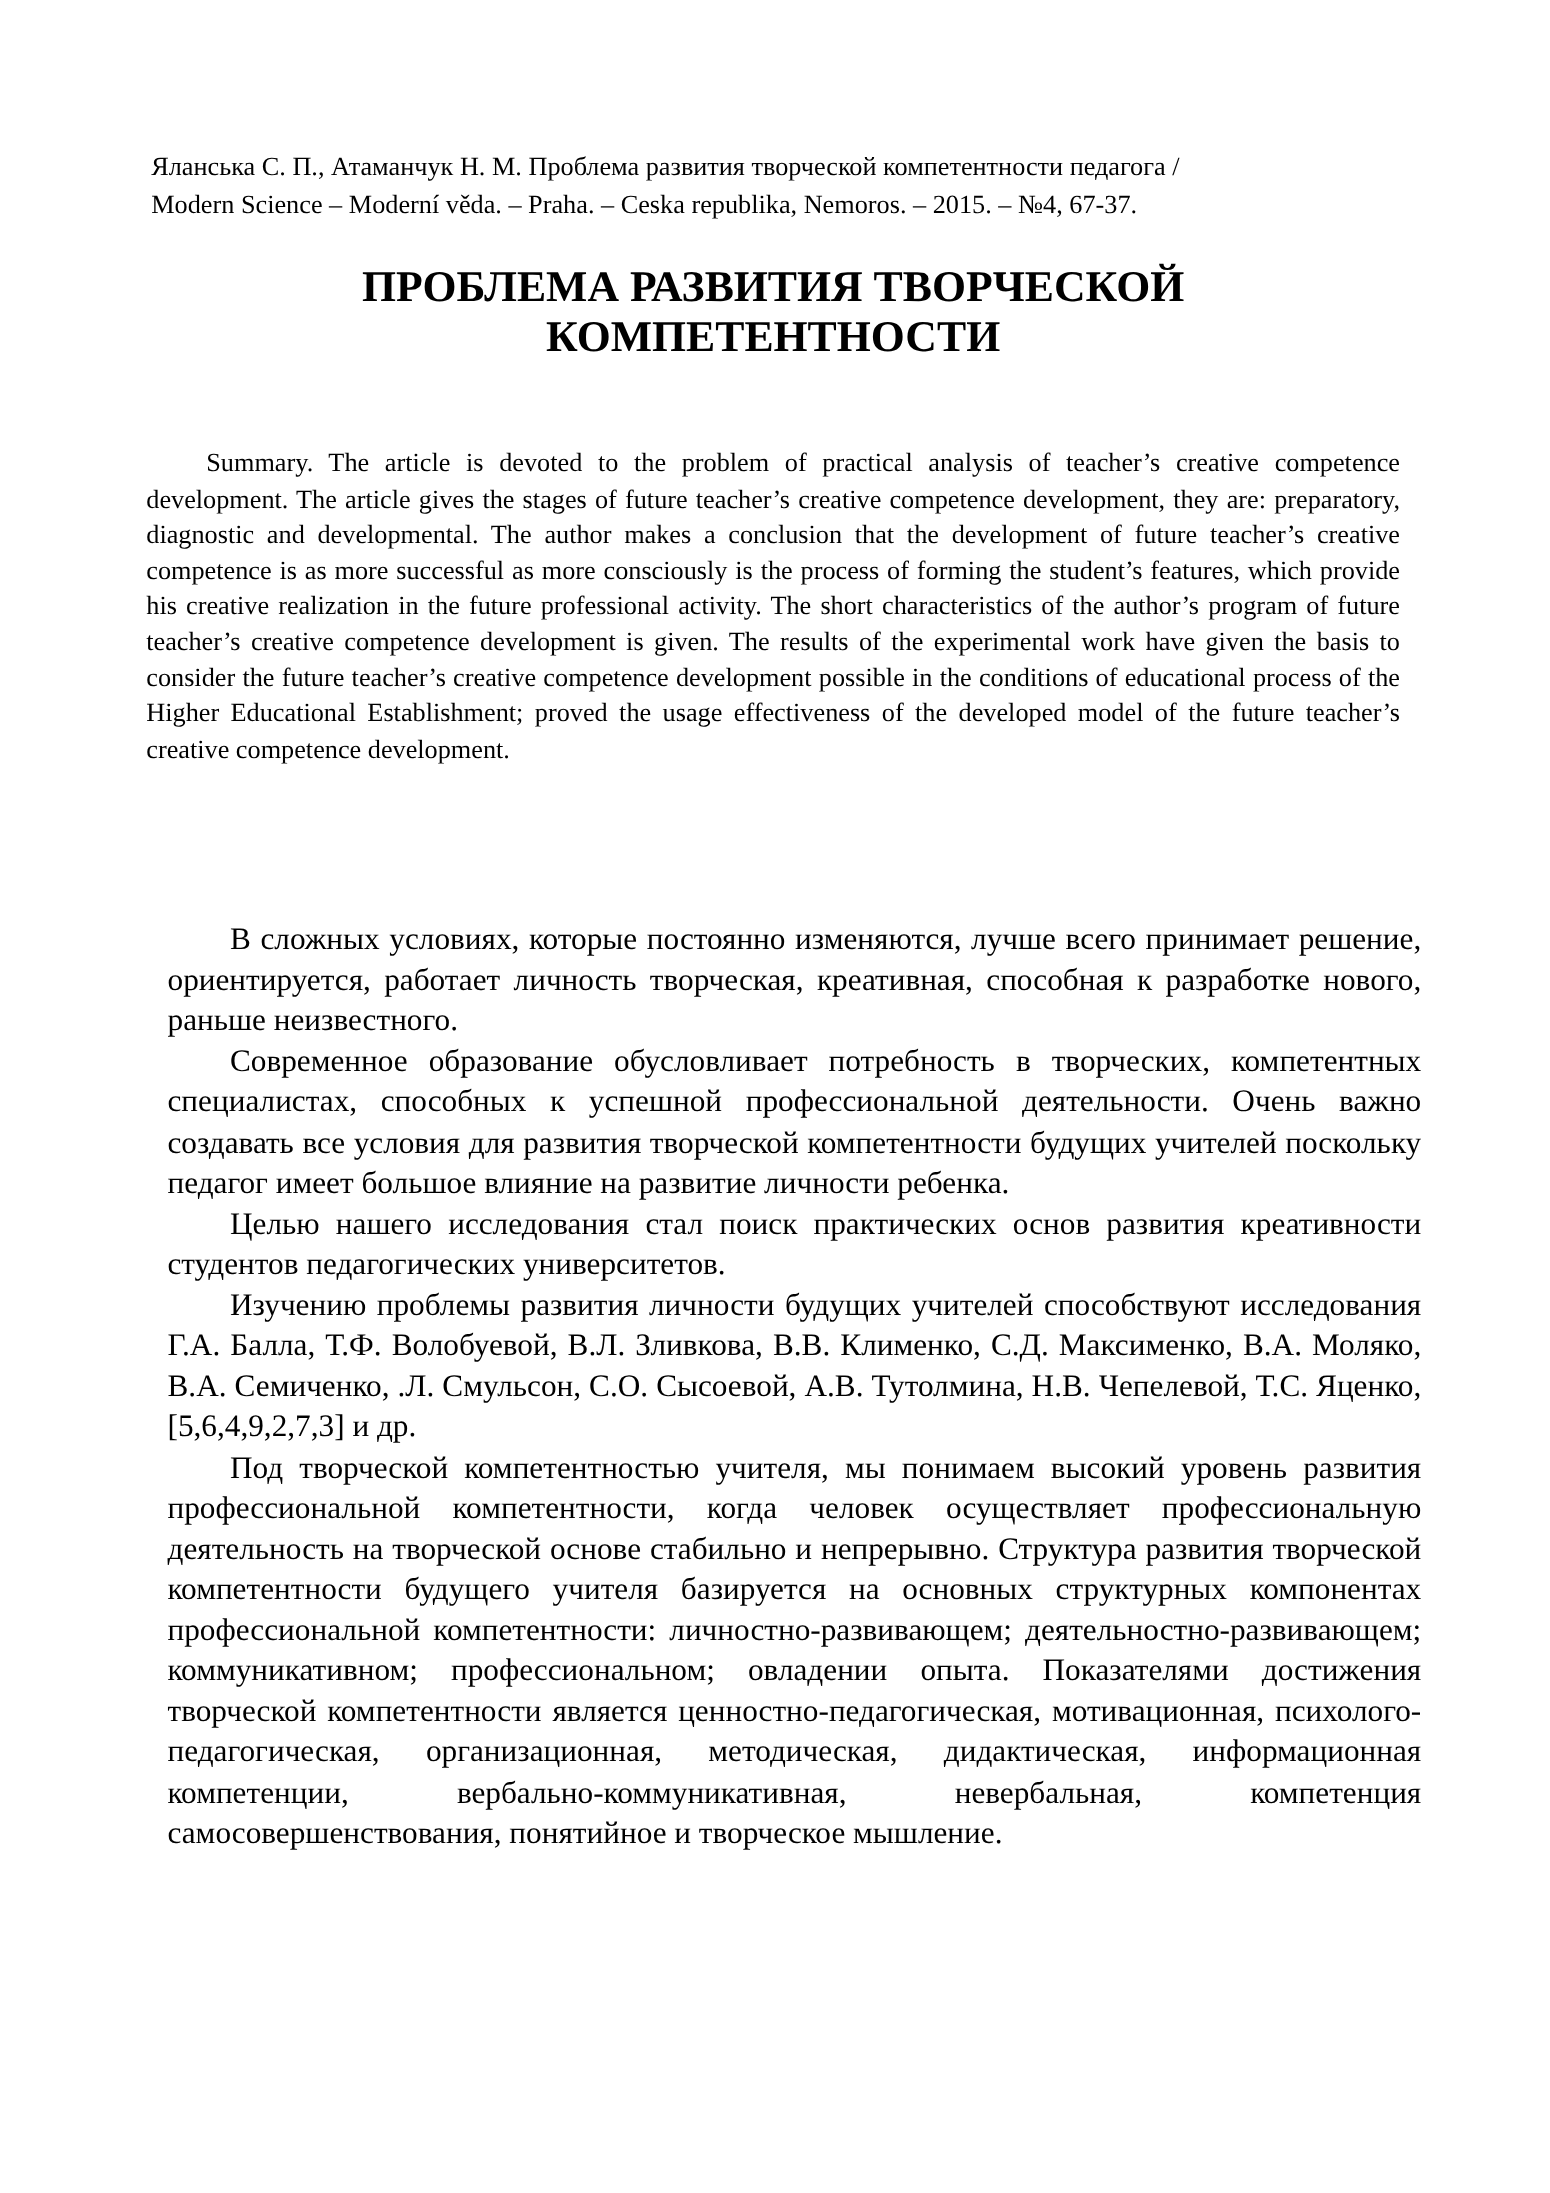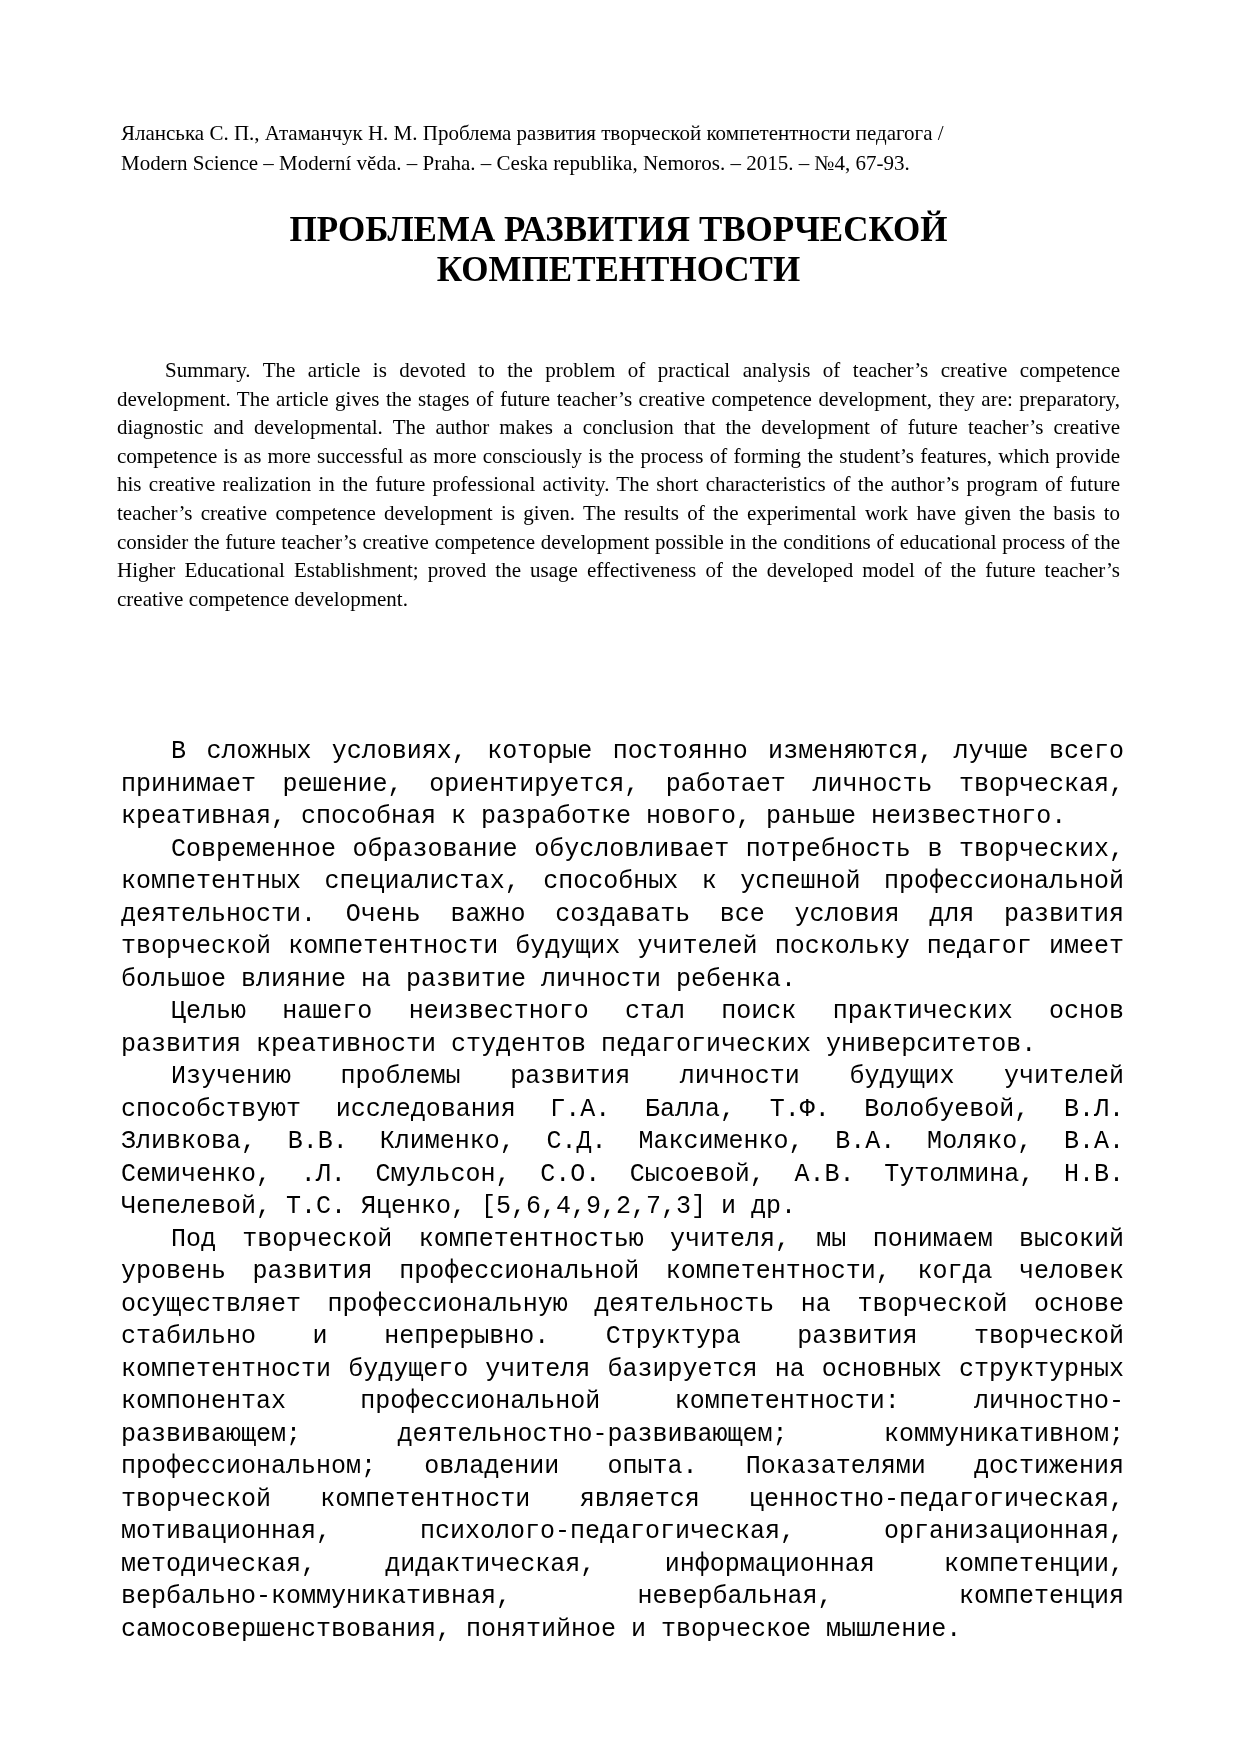--- a/index.html
+++ b/index.html
@@ -4,40 +4,40 @@
 <style>
   html, body { margin:0; padding:0; background:#ffffff; }
   body { width:1240px; height:1754px; position:relative; overflow:hidden;
          font-family:"Liberation Serif", "DejaVu Serif", serif; color:#000; }
   .page { position:absolute; left:117px; top:0; width:1003px; }
   .citation { position:absolute; top:118px; left:4px; width:1003px; font-size:21px; line-height:30px; text-align:justify; }
   .title { position:absolute; top:210px; left:0; width:1003px; text-align:center; font-weight:bold; font-size:35px; line-height:40px; }
   .abstract { position:absolute; top:356px; left:0; width:1003px; font-size:21px; line-height:28.6px; text-align:justify; }
   .abstract p { margin:0; text-indent:48px; }
   .abstract b { font-weight:normal; }
-  .body { position:absolute; top:736px; left:4px; width:1003px; font-size:25px; line-height:32.5px; text-align:justify;font-family:Liberation Mono, monospace; }
+  .body { position:absolute; top:736px; left:17px; width:1003px; font-size:25px; line-height:32.5px; text-align:justify; }
   .body p { margin:0; text-indent:50px; }
 </style>
 </head>
 <body>
 
 <div class="page">
   <div class="citation">
     <div>Яланська С. П., Атаманчук Н. М. Проблема развития творческой компетентности педагога /</div>
-    <div>Modern Science – Moderní věda. – Praha. – Ceska republika, Nemoros. – 2015. – №4, 67-93.</div>
+    <div>Modern Science – Moderní věda. – Praha. – Ceska republika, Nemoros. – 2015. – №4, 67-37.</div>
   </div>
 
   <div class="title">
     <div>ПРОБЛЕМА РАЗВИТИЯ ТВОРЧЕСКОЙ КОМПЕТЕНТНОСТИ</div>
   </div>
 
   <div class="abstract">
     <p><b>Summary</b><span>. The article is devoted to the problem of practical  analysis  of  teacher’s creative competence development.  The article gives the stages of future  teacher’s creative competence development, they are:  preparatory, diagnostic  and developmental.  The author makes a conclusion that the development  of future  teacher’s creative competence  is as more successful as  more consciously  is the process of forming  the student’s features, which  provide his creative realization in the future professional activity.  The short characteristics of the author’s  program of future teacher’s creative competence development  is given.  The results of the experimental  work have given the basis to consider  the  future  teacher’s creative competence development possible in the conditions of educational process of the Higher Educational Establishment; proved the usage effectiveness of the developed model of the  future  teacher’s creative competence development.</span></p>
   </div>
 
   <div class="body">
     <p>В сложных условиях, которые постоянно изменяются, лучше всего принимает решение, ориентируется, работает личность творческая, креативная, способная к разработке нового, раньше неизвестного.</p>
     <p>Современное образование обусловливает потребность в творческих, компетентных специалистах, способных к успешной профессиональной деятельности. Очень важно создавать все условия для развития творческой компетентности будущих учителей поскольку педагог имеет большое влияние на развитие личности ребенка.</p>
-    <p>Целью нашего неизвестного стал поиск практических основ развития креативности студентов педагогических университетов.</p>
+    <p>Целью нашего исследования стал поиск практических основ развития креативности студентов педагогических университетов.</p>
     <p>Изучению проблемы развития личности будущих учителей способствуют исследования  Г.А. Балла,  Т.Ф.  Волобуевой,  В.Л. Зливкова,  В.В. Клименко, С.Д. Максименко, В.А. Моляко, В.А. Семиченко, .Л. Смульсон, С.О. Сысоевой, А.В. Тутолмина,  Н.В. Чепелевой, Т.С. Яценко, [5,6,4,9,2,7,3] и др.</p>
     <p>Под творческой компетентностью учителя, мы понимаем высокий уровень развития профессиональной компетентности, когда человек осуществляет профессиональную деятельность на творческой основе стабильно и непрерывно. Структура развития творческой компетентности будущего учителя базируется на основных структурных компонентах профессиональной компетентности: личностно-развивающем; деятельностно-развивающем; коммуникативном; профессиональном; овладении опыта. Показателями достижения творческой компетентности является ценностно-педагогическая, мотивационная, психолого-педагогическая, организационная, методическая, дидактическая, информационная компетенции, вербально-коммуникативная, невербальная, компетенция самосовершенствования, понятийное и творческое мышление.</p>
   </div>
 </div>
 
 </body></html>

